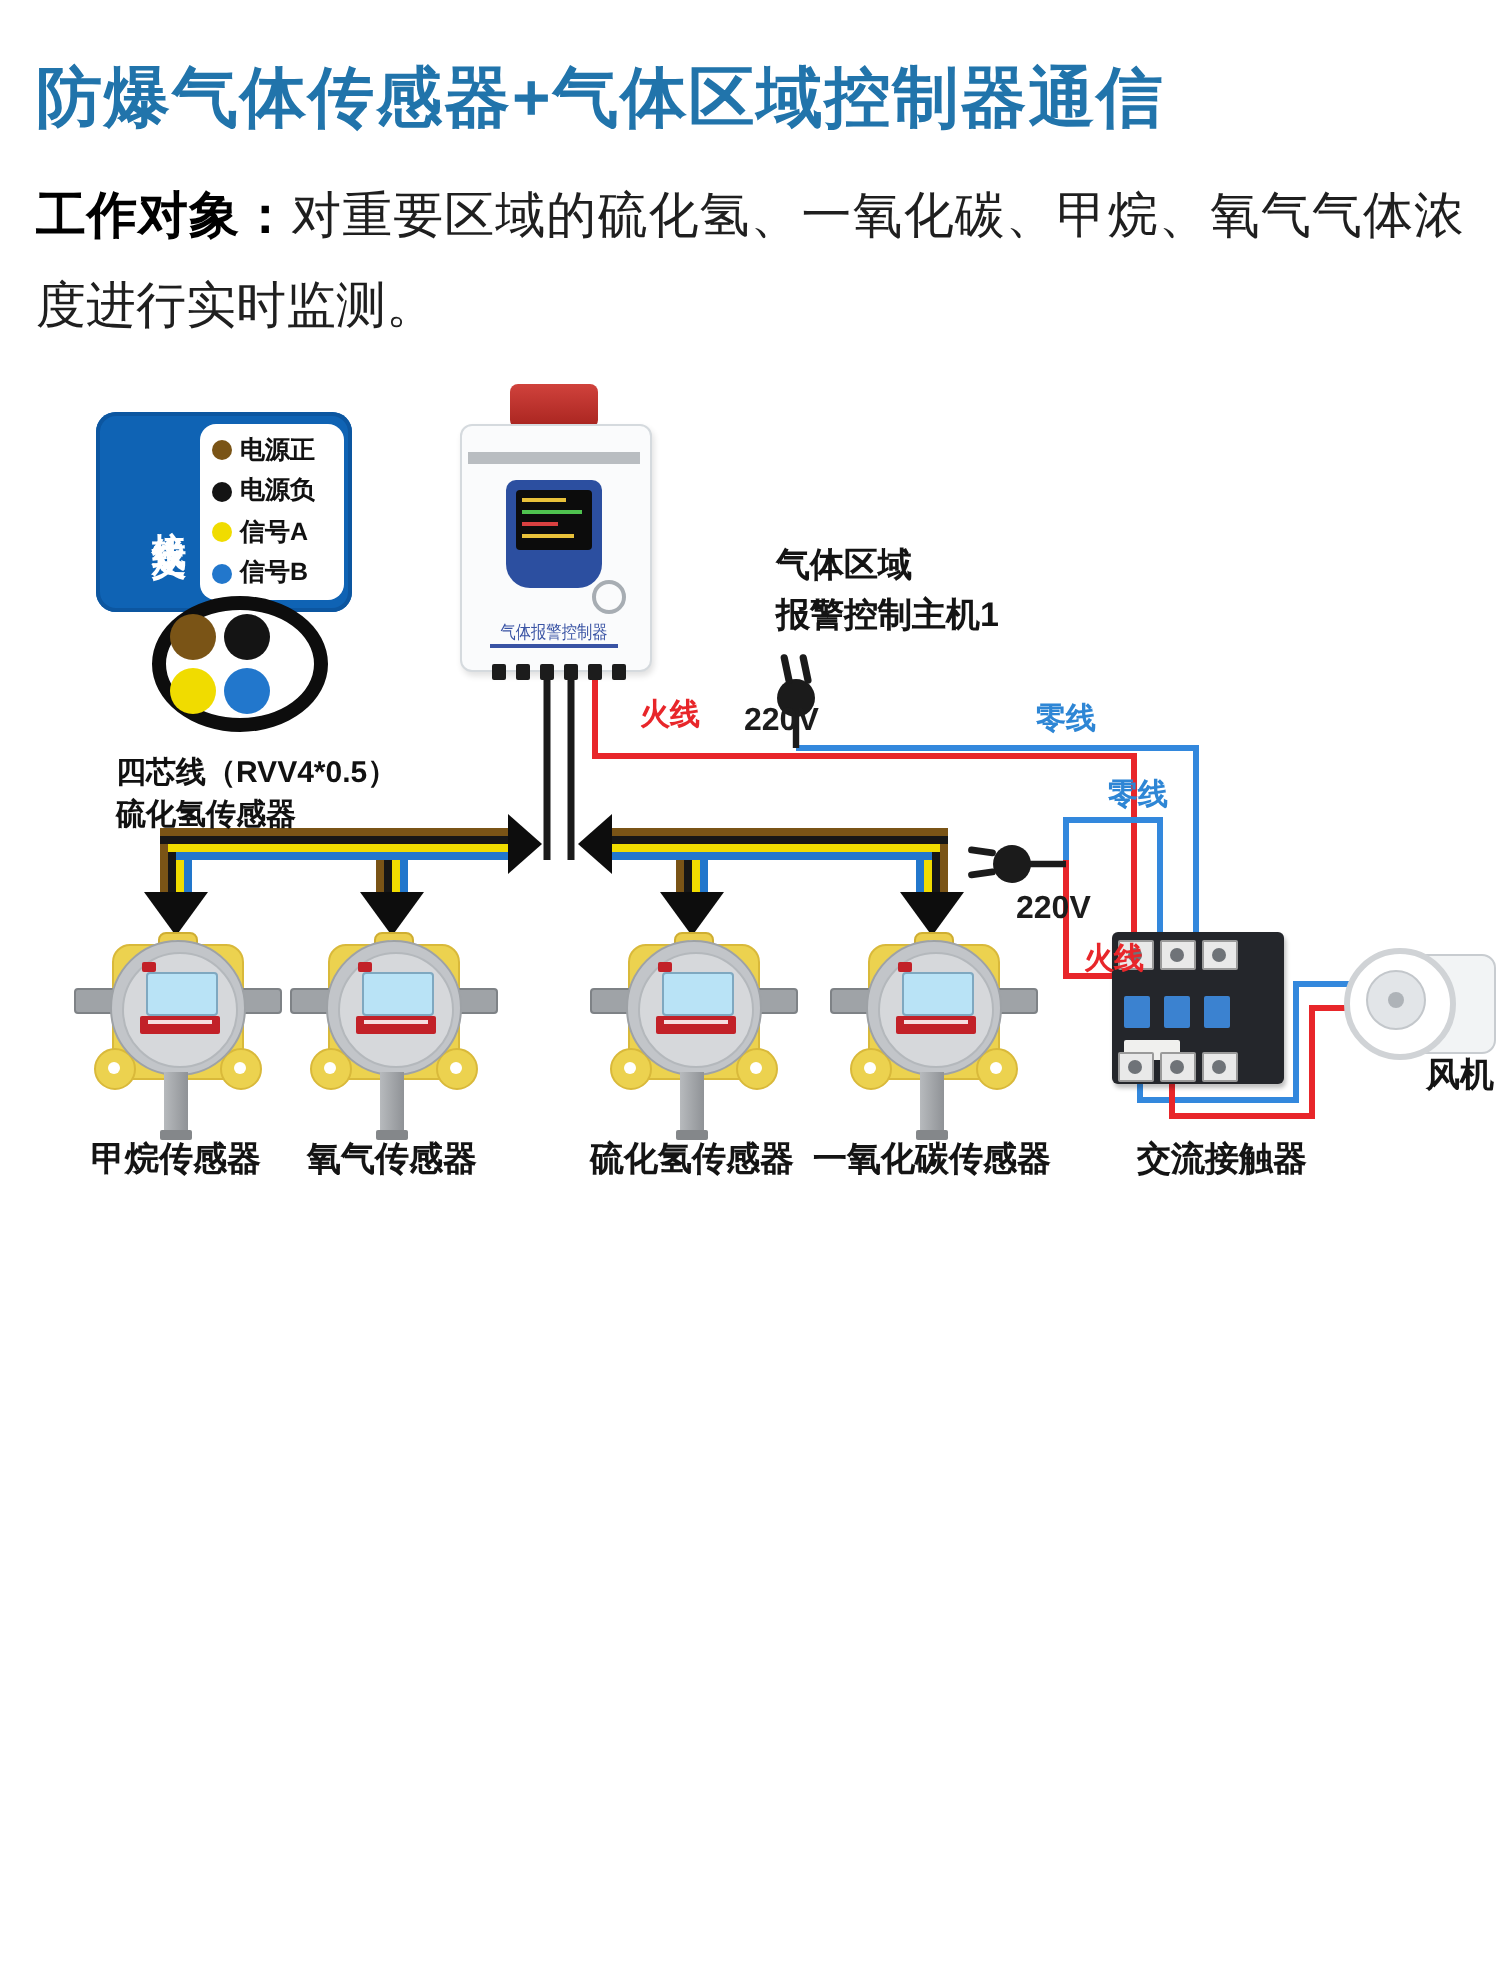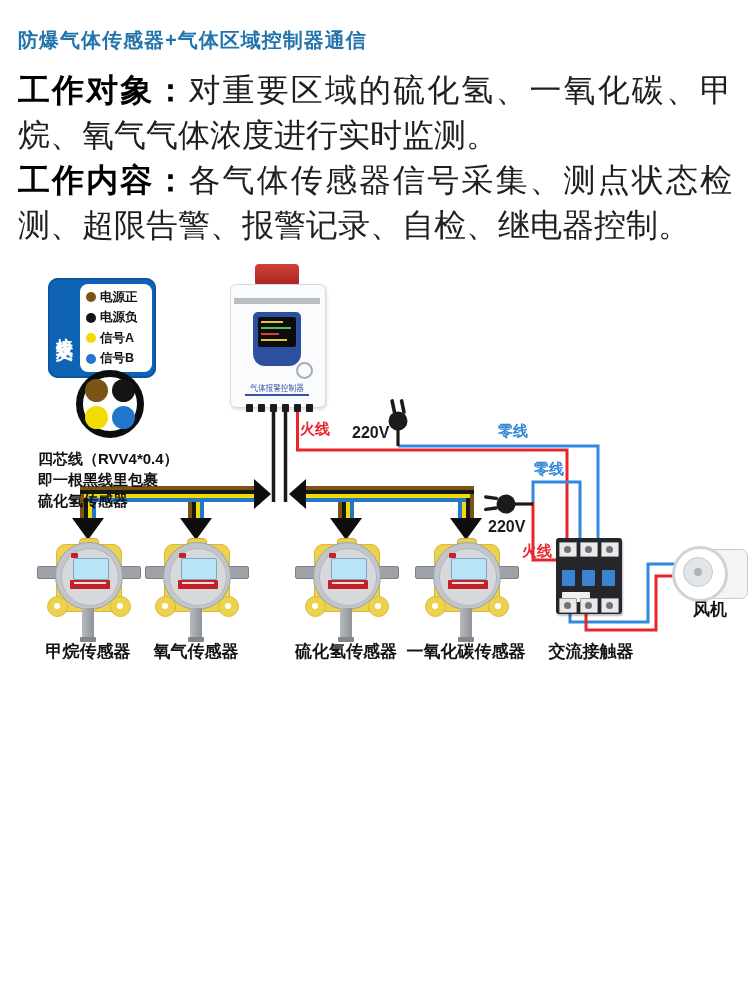--- a/index.html
+++ b/index.html
@@ -7,29 +7,29 @@
   .page{position:relative;width:750px;height:988px;background:#fff;}
 
   
   .banner{height:90px;display:flex;align-items:center;justify-content:center;
     background:linear-gradient(180deg,#14365b 0%,#1d4a74 45%,#2f7099 100%);
     border-bottom:2px solid #e9eef2;}
   .banner h1{margin:0;font-size:41px;font-weight:bold;color:#ffffff;letter-spacing:1px;
     text-shadow:0 2px 3px rgba(0,0,0,.35);white-space:nowrap;}
 
   
-  .subtitle{margin:27px 18px 0;font-size:20px;font-weight:bold;color:#2174ab;letter-spacing:1px;}
+  .subtitle{margin:27px 18px 0;font-size:33px;font-weight:bold;color:#2174ab;letter-spacing:1px;}
   .content{margin:14px 18px 0;}
-  .content p{margin:0;font-size:32px;line-height:45px;color:#1f1f1f;text-align:justify;}
+  .content p{margin:0;font-size:25px;line-height:45px;color:#1f1f1f;text-align:justify;}
   .content p strong{color:#000;font-weight:bold;}
 
   
   .diagram{position:relative;height:434px;margin-top:2px;}
   .diagram svg{position:absolute;left:0;top:0;z-index:1;}
-  .abs{position:absolute;}
+  .abs{position:absolute;padding-left:20px;}
 
   
   .legend{left:48px;top:28px;width:108px;height:100px;background:#0f63b4;border-radius:10px;
     display:flex;align-items:center;z-index:2;box-shadow:0 0 0 2px #0c56a0 inset;}
   .legend-title{width:26px;text-align:center;color:#fff;font-weight:bold;font-size:17px;
     writing-mode:vertical-rl;text-orientation:upright;margin:0 auto;letter-spacing:2px;line-height:26px;}
   .legend-panel{background:#fff;border-radius:8px;width:72px;height:88px;margin-right:4px;
     display:flex;flex-direction:column;justify-content:space-around;padding:3px 0 3px 6px;box-sizing:border-box;}
   .legend-row{display:flex;align-items:center;gap:4px;}
   .legend-dot{width:10px;height:10px;border-radius:50%;flex:0 0 auto;}
@@ -98,21 +98,20 @@
 </head>
 <body>
 
 <div class="page">
 
 
   <div class="subtitle">防爆气体传感器+气体区域控制器通信</div>
 
   <div class="content">
     <p><strong>工作对象：</strong><span>对重要区域的硫化氢、一氧化碳、甲烷、氧气气体浓度进行实时监测。</span></p>
-    <p><strong>工作内容：</strong><span>各气体传感器信号采集、测点状态检测、超限告警、报警记录、自检、继电器控制。</span></p>
   </div>
 
   <div class="diagram">
 
     <svg width="750" height="434" viewBox="0 0 750 434">
 
       <g>
         <path d="M273.5,160 V252" stroke="#1a1a1a" stroke-width="3.5" fill="none"></path>
         <path d="M285.5,160 V252" stroke="#1a1a1a" stroke-width="3.5" fill="none"></path>
       </g>
@@ -214,22 +213,21 @@
       </div>
     </div>
 
     <div class="abs cable">
       <span class="core" style="background:#7a5416;left:2px;top:2px"></span>
       <span class="core" style="background:#141414;left:29px;top:2px"></span>
       <span class="core" style="background:#f0dc00;left:2px;top:29px"></span>
       <span class="core" style="background:#2277cc;left:29px;top:29px"></span>
     </div>
     <div class="abs cable-note">
-      <div>四芯线（RVV4*0.4）</div>
-      <div>即一根黑线里包裹</div>
+      <div>四芯线（RVV4*0.5）</div>
       <div>硫化氢传感器</div>
     </div>
 
     <div class="abs controller">
       <div class="ctl-beacon"></div>
       <div class="ctl-body"></div>
       <div class="ctl-strip"></div>
       <div class="ctl-panel">
         <div class="ctl-screen">
           <i style="left:3px;top:4px;width:22px;background:#e8c13a"></i>
@@ -240,20 +238,24 @@
       </div>
       <div class="ctl-knob"></div>
       <div class="ctl-devlabel">气体报警控制器</div>
       <div class="ctl-underline"></div>
       <span class="ctl-term" style="left:16px"></span>
       <span class="ctl-term" style="left:28px"></span>
       <span class="ctl-term" style="left:40px"></span>
       <span class="ctl-term" style="left:52px"></span>
       <span class="ctl-term" style="left:64px"></span>
       <span class="ctl-term" style="left:76px"></span>
+    </div>
+    <div class="abs ctl-label">
+      <div>气体区域</div>
+      <div>报警控制主机1</div>
     </div>
 
     <div class="abs wlabel wl-red" style="left:300px;top:170px">火线</div>
     <div class="abs wlabel wl-dark" style="left:352px;top:174px">220V</div>
     <div class="abs wlabel wl-blue" style="left:498px;top:172px">零线</div>
     <div class="abs wlabel wl-blue" style="left:534px;top:210px">零线</div>
     <div class="abs wlabel wl-dark" style="left:488px;top:268px">220V</div>
     <div class="abs wlabel wl-red" style="left:522px;top:292px">火线</div>
 
     <div class="sensor" style="left:40px">

